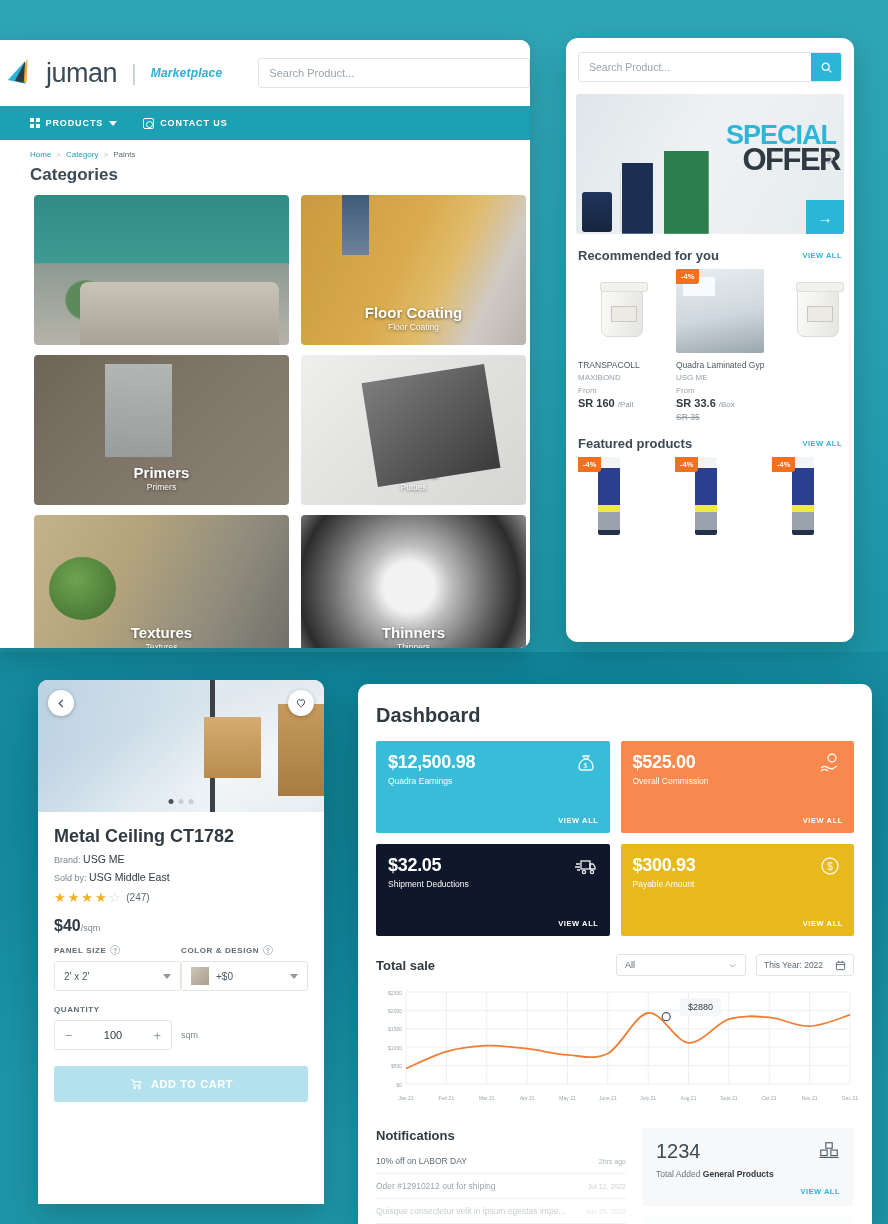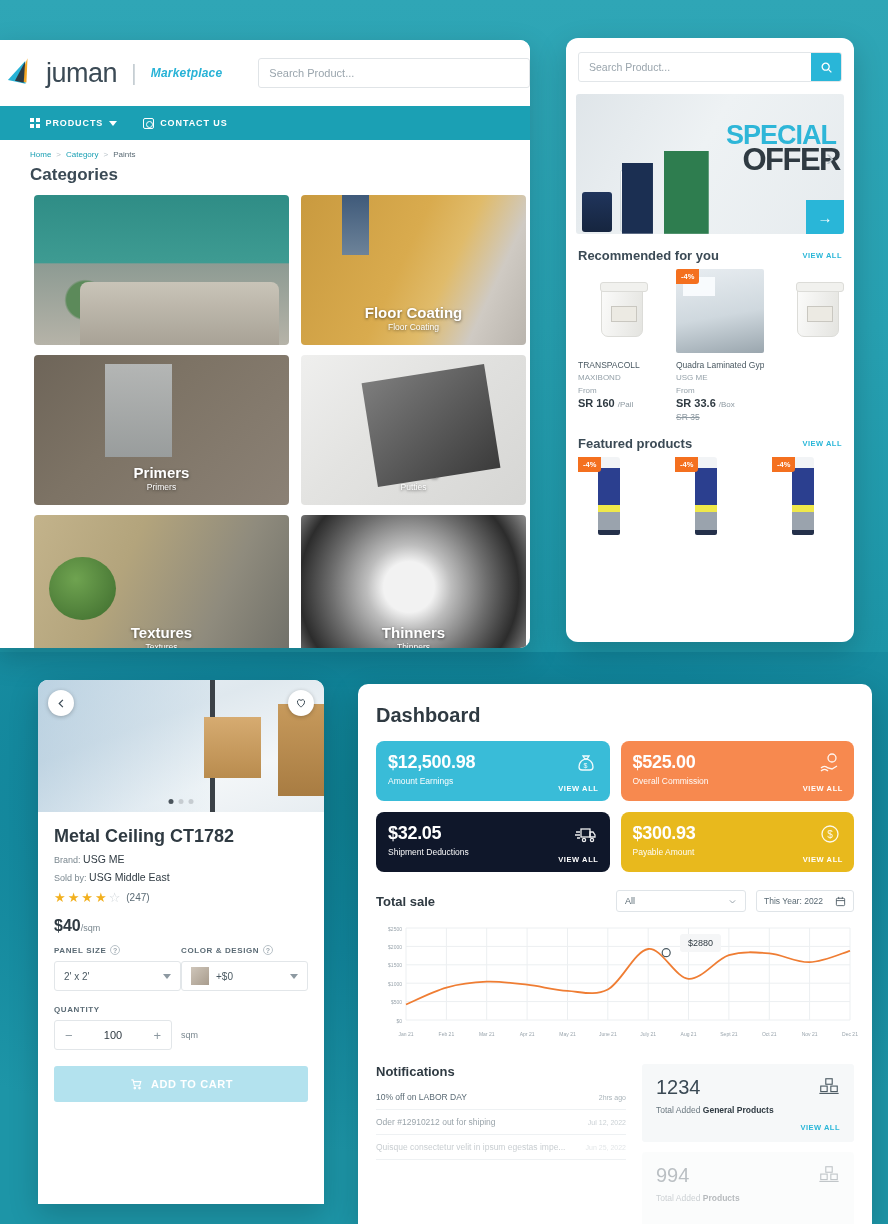--- a/index.html
+++ b/index.html
@@ -176,21 +176,21 @@
   .qty-box { width:118px; height:30px; border:1px solid #e2e6e9; border-radius:3px; display:flex; align-items:center; justify-content:space-between; padding:0 10px; }
   .qty-box .mn, .qty-box .pl { color:#8d99a1; font-size:13px; }
   .qty-box .v { font-size:11px; color:#2f3a42; }
   .qty-unit { font-size:9px; color:#7a878f; }
   .cart-btn { margin-top:16px; height:36px; border-radius:3px; background:#b3e2ee; color:#fff; display:flex; align-items:center; justify-content:center; gap:8px; font-size:11px; font-weight:bold; letter-spacing:.6px; }
 
   
   #panel-dash { left:358px; top:684px; width:514px; height:540px; border-radius:10px 10px 0 0; }
   .db-title { font-size:20px; font-weight:bold; color:#2f3a42; padding:20px 0 0 18px; }
   .kpis { display:grid; grid-template-columns:1fr 1fr; gap:11px; padding:14px 18px 0 18px; }
-  .kpi { height:60px; border-radius:8px; position:relative; padding:11px 12px; color:#fff; }
+  .kpi { height:92px; border-radius:2px; position:relative; padding:11px 12px; color:#fff; }
   .kpi .val { font-size:18px; font-weight:bold; letter-spacing:-.3px; }
   .kpi .lbl { font-size:8.5px; margin-top:3px; opacity:.97; }
   .kpi .va { position:absolute; right:11px; bottom:8px; font-size:7.5px; font-weight:bold; letter-spacing:.6px; }
   .kpi .ic { position:absolute; right:12px; top:10px; opacity:.92; }
   .sale-head { display:flex; align-items:center; justify-content:space-between; padding:18px 18px 0 18px; }
   .sale-head h3 { font-size:13px; font-weight:bold; color:#2f3a42; }
   .sale-ctrls { display:flex; gap:10px; }
   .ctrl-sel { width:130px; height:22px; border:1px solid #dfe4e8; border-radius:3px; display:flex; align-items:center; justify-content:space-between; padding:0 8px; font-size:9px; color:#5b6b75; }
   .ctrl-date { width:98px; height:22px; border:1px solid #dfe4e8; border-radius:3px; display:flex; align-items:center; justify-content:space-between; padding:0 7px; font-size:8.5px; color:#5b6b75; }
   .chart-wrap { padding:8px 14px 0 14px; position:relative; }
@@ -470,21 +470,21 @@
     </div>
   </div>
 </div>
 
 <div class="panel" id="panel-dash">
   <div class="db-title">Dashboard</div>
 
   <div class="kpis">
     <div class="kpi" style="background:#39bcd8">
       <div class="val">$12,500.98</div>
-      <div class="lbl">Amount Earnings</div>
+      <div class="lbl">Quadra Earnings</div>
       <div class="va">VIEW ALL</div>
       <svg class="ic" width="24" height="24" viewBox="0 0 24 24" fill="none" stroke="#fff" stroke-width="1.3">
         <path d="M9 5h6l-2 3h-2z"></path>
           <path d="M11 8c-4 1.5-6 4-6 8a3 3 0 0 0 3 3h8a3 3 0 0 0 3-3c0-4-2-6.5-6-8z"></path>
           <text x="9.5" y="17" font-size="7" fill="#fff" stroke="none">$</text>
       </svg>
     </div>
     <div class="kpi" style="background:#f7894f">
       <div class="val">$525.00</div>
       <div class="lbl">Overall Commission</div>

